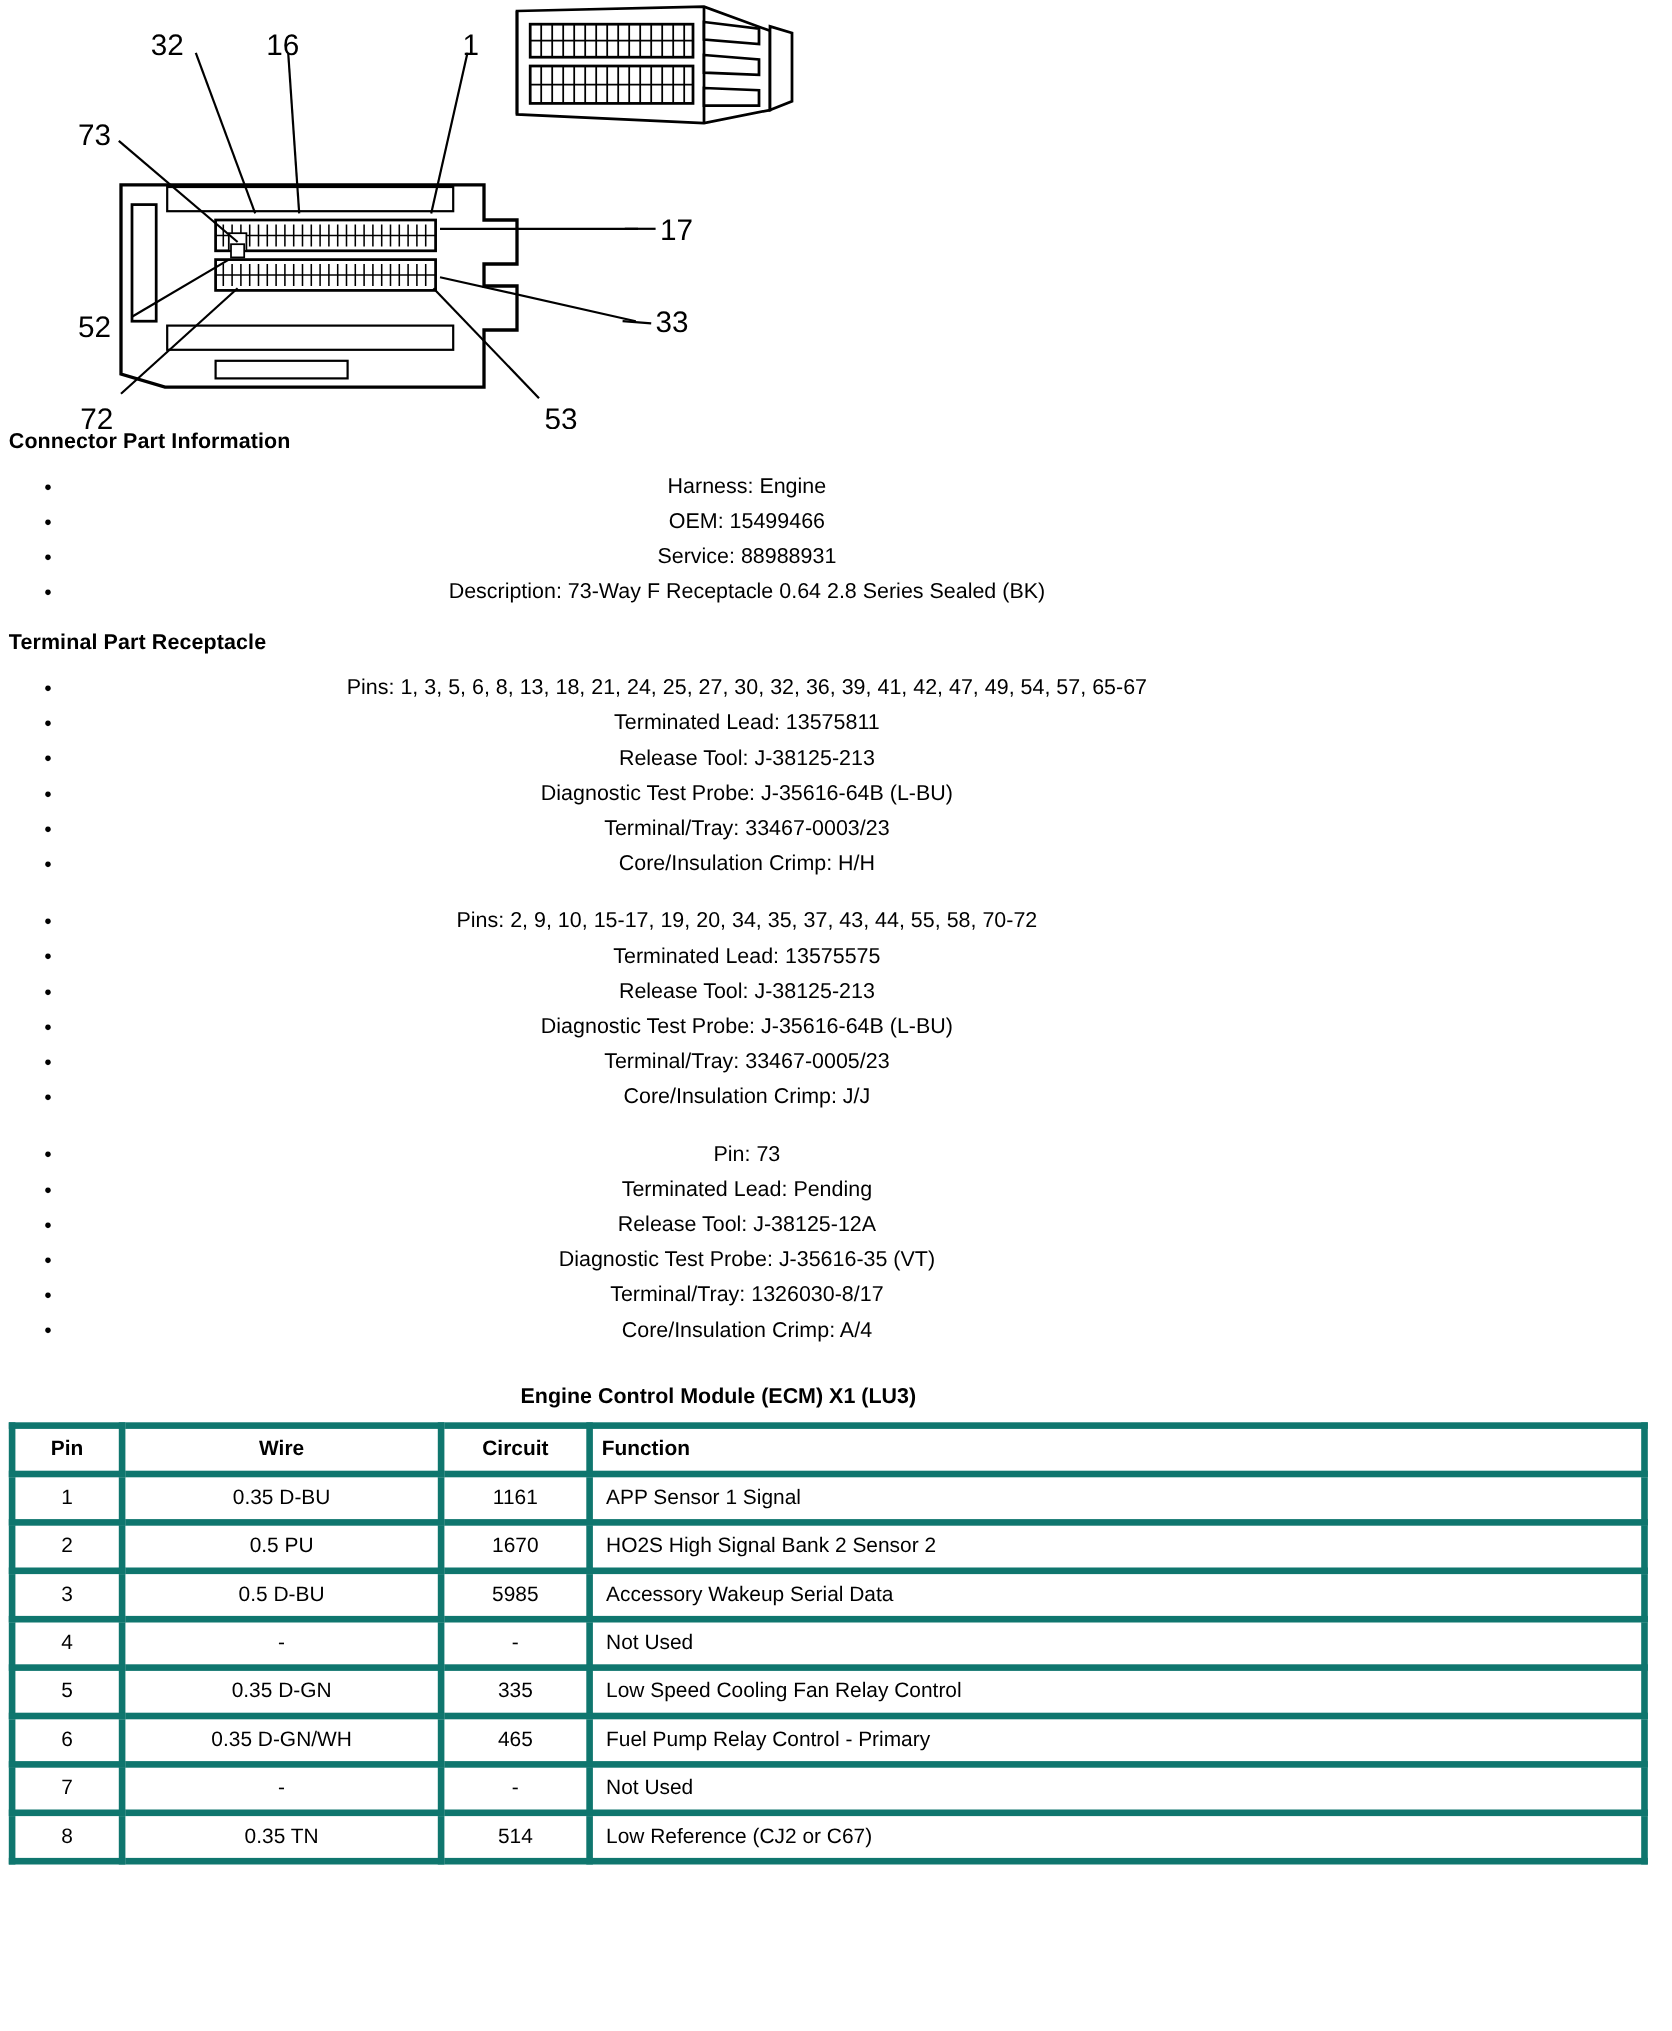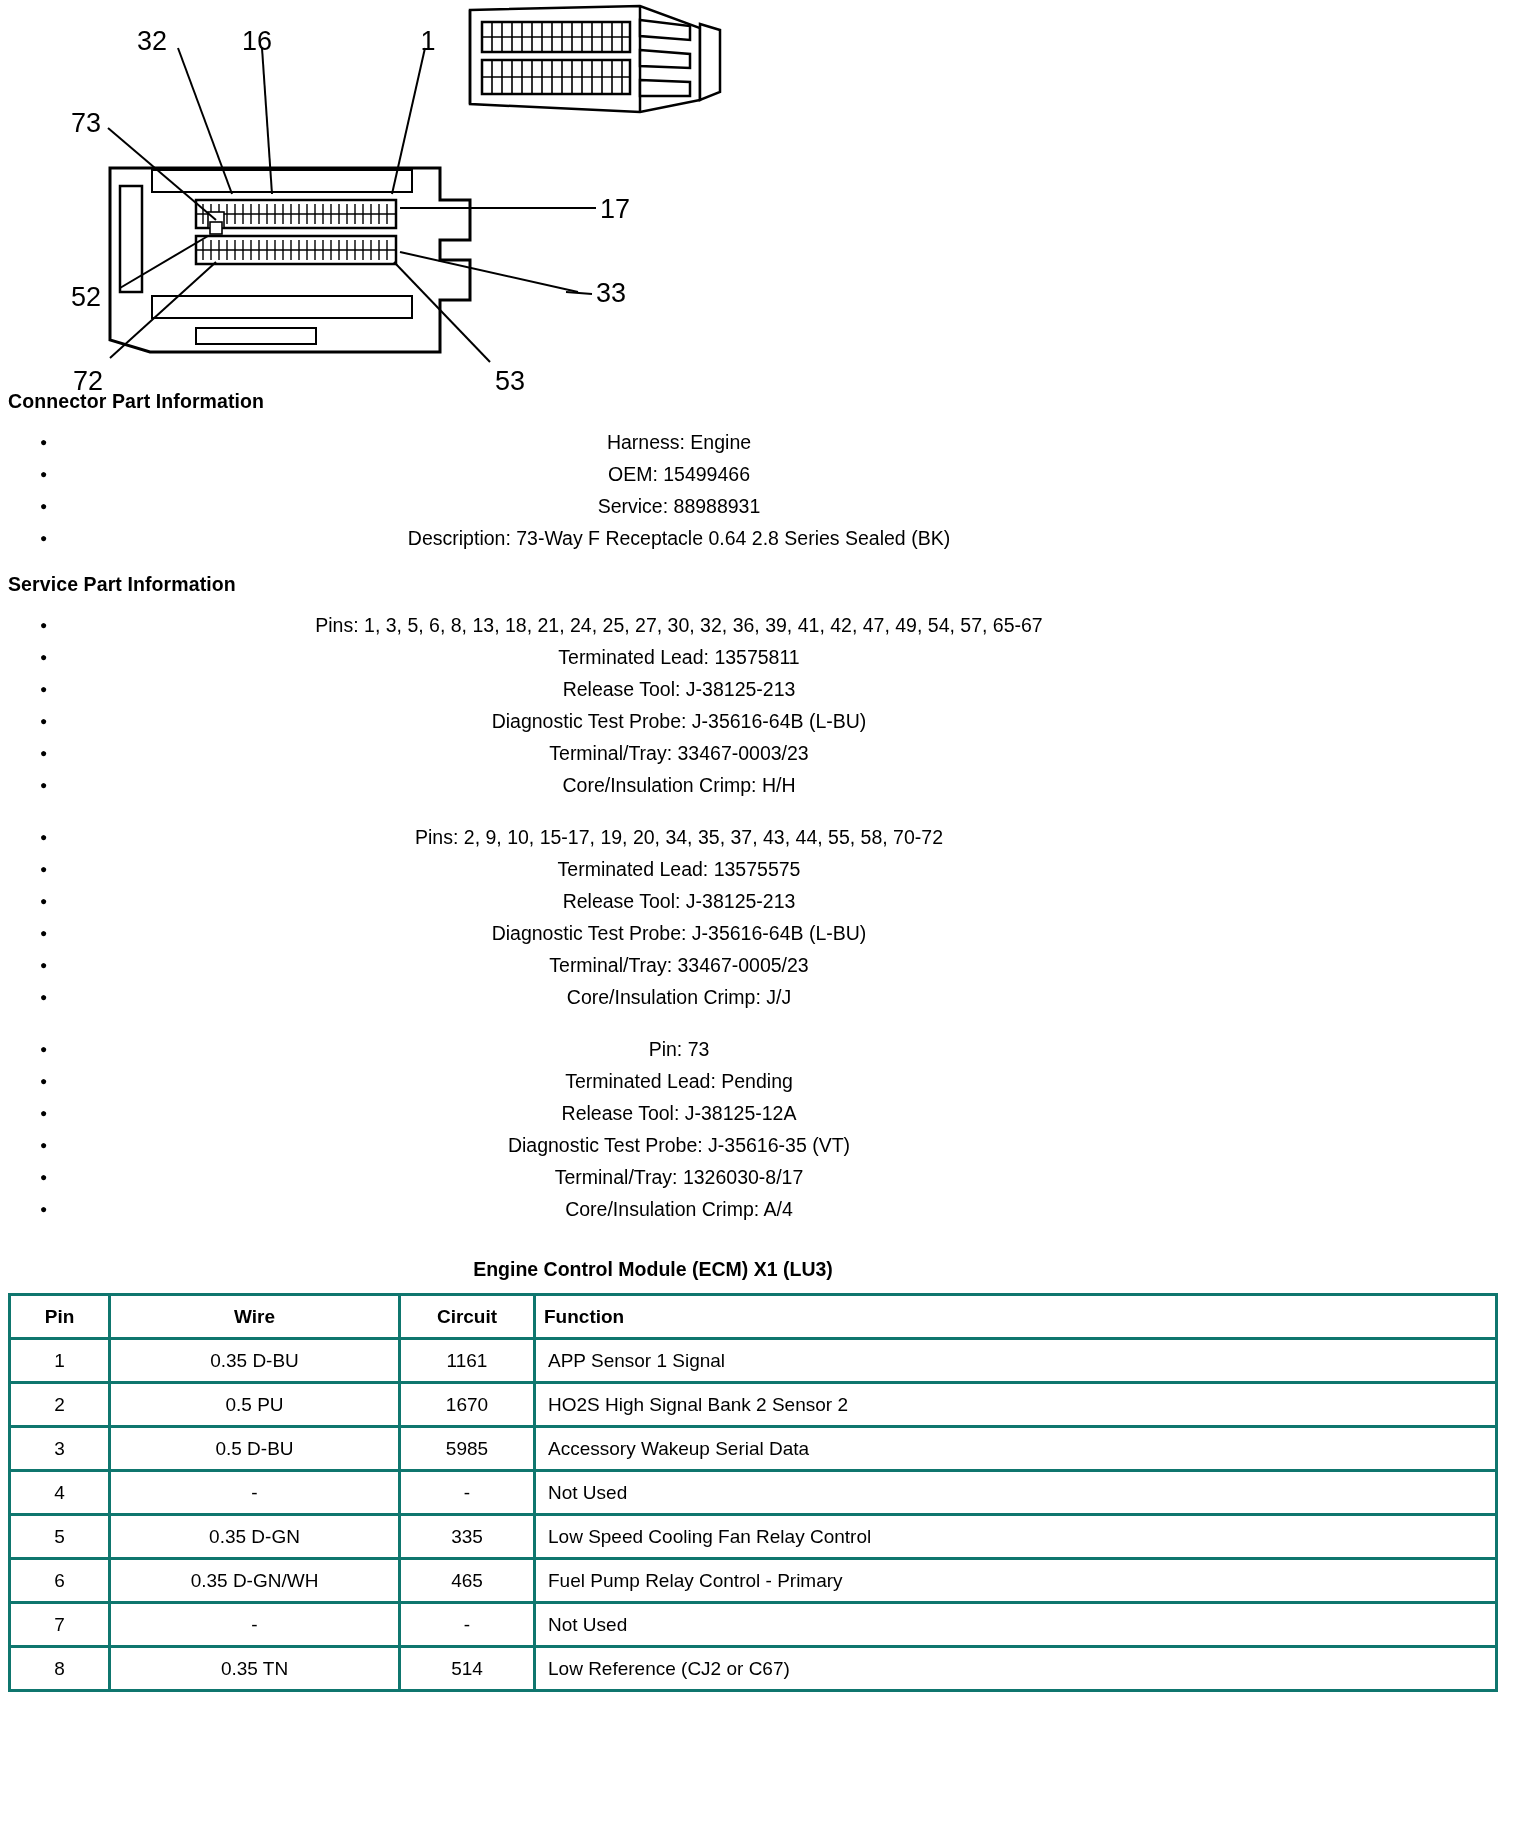--- a/index.html
+++ b/index.html
@@ -78,21 +78,21 @@
     font-weight: bold;
     margin: 34px 0 12px 0;
   }
   table.pinout {
     border-collapse: collapse;
     width: 1490px;
     margin: 0 auto;
     table-layout: fixed;
   }
   table.pinout th, table.pinout td {
-    border: 3px solid #0f766e;
+    border: 6px solid #0f766e;
     font-size: 19px;
     height: 44px;
     padding: 0 8px;
     box-sizing: border-box;
     margin-left: 16px;
   }
   table.pinout th {
     font-weight: bold;
     text-align: center;
   }
@@ -191,21 +191,21 @@
       <h2 class="section-title">Connector Part Information</h2>
       <ul class="bullets">
         <li>Harness: Engine</li>
         <li>OEM: 15499466</li>
         <li>Service: 88988931</li>
         <li>Description: 73-Way F Receptacle 0.64 2.8 Series Sealed (BK)</li>
       </ul>
     </div>
 
     <div class="section">
-      <h2 class="section-title">Service Part Information</h2>
+      <h2 class="section-title">Terminal Part Receptacle</h2>
 
       <ul class="bullets">
         <li>Pins: 1, 3, 5, 6, 8, 13, 18, 21, 24, 25, 27, 30, 32, 36, 39, 41, 42, 47, 49, 54, 57, 65-67</li>
         <li>Terminated Lead: 13575811</li>
         <li>Release Tool: J-38125-213</li>
         <li>Diagnostic Test Probe: J-35616-64B (L-BU)</li>
         <li>Terminal/Tray: 33467-0003/23</li>
         <li>Core/Insulation Crimp: H/H</li>
       </ul>
 

